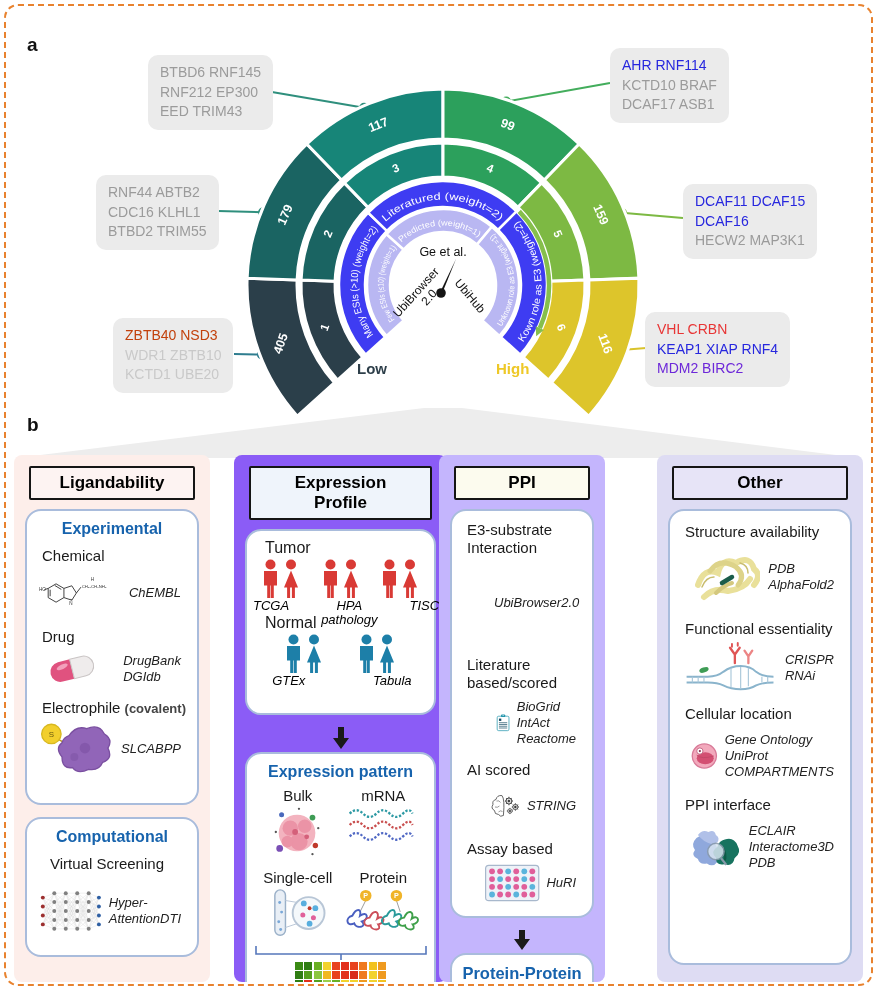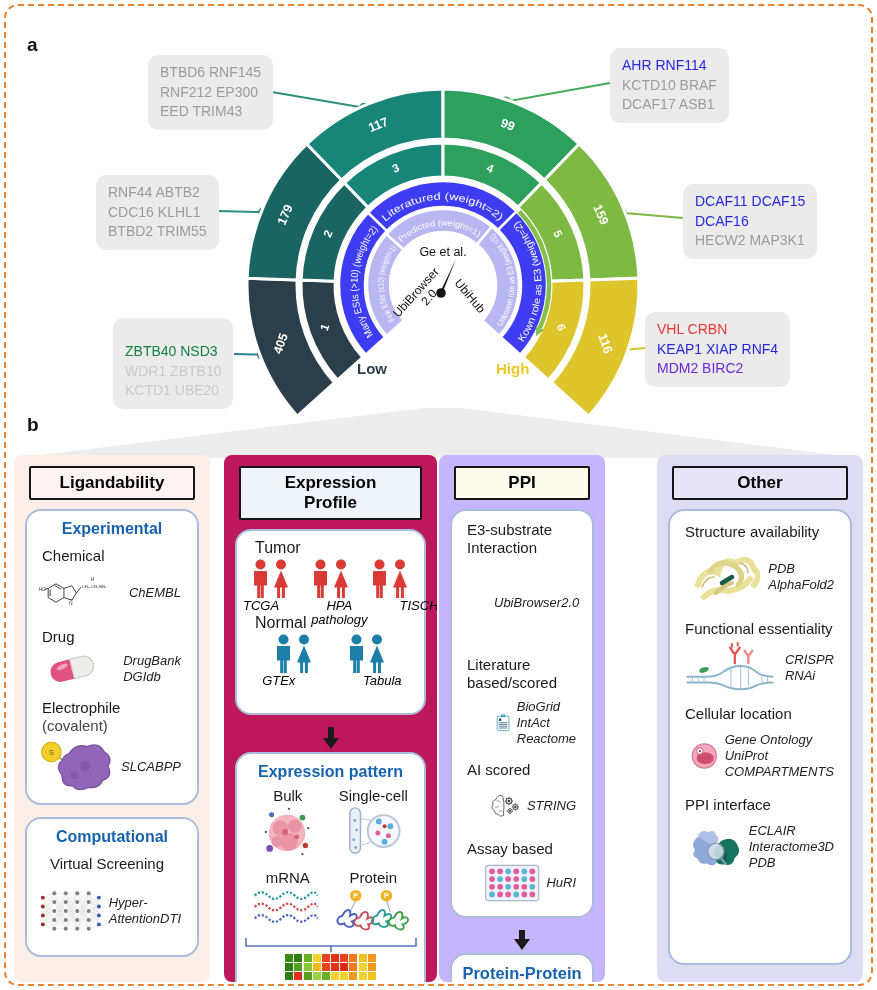--- a/index.html
+++ b/index.html
@@ -18,34 +18,34 @@
   #co-0{left:148px;top:55px;}
   #co-1{left:96px;top:175px;}
   #co-2{left:113px;top:318px;}
   #co-3{left:610px;top:48px;}
   #co-4{left:683px;top:184px;}
   #co-5{left:645px;top:312px;}
 
   
   .bcol{position:absolute;top:455px;height:527px;border-radius:8px;overflow:hidden;z-index:2;}
   #bcol-0{left:14px;width:196px;background:#fdeeea;}
-  #bcol-1{left:224px;width:213px;background:#be185d;}
+  #bcol-1{left:234px;width:213px;background:#8b5cf6;}
   #bcol-2{left:439px;width:166px;background:#c4b5fd;}
   #bcol-3{left:657px;width:206px;background:#dedcf3;}
   .bheader{margin:11px 15px 9px;border:2px solid #151515;text-align:center;font-weight:bold;
            font-size:17px;padding:5px 17px;color:#000;border-radius:2px;}
   #bcol-0 .bheader{background:#fdf3f2;}
   #bcol-1 .bheader{background:#eff4fb;}
   #bcol-2 .bheader{background:#fcfbee;}
   #bcol-3 .bheader{background:#e7e4f7;}
   .card{background:#fff;border:2px solid #a9bcdc;border-radius:16px;margin:0 11px 12px;}
   .card-title{color:#1763ad;font-weight:bold;font-size:16px;text-align:center;
               margin:9px 6px 2px;white-space:pre-line;line-height:1.15;}
   .item-label{font-size:15px;color:#1a1a1a;margin:9px 10px 2px 15px;line-height:1.2;}
-  .item-label .suffix{font-size:15px;color:#444;}
+  .item-label .suffix{font-size:13px;color:#444;font-weight:bold;}
   .item-row{display:flex;align-items:center;gap:6px;padding:0 10px 0 12px;}
   .src{font-style:italic;font-size:13px;color:#222;white-space:pre-line;line-height:1.25;}
   .item-row .src{margin-left:auto;margin-right:6px;}
   .down-arrow{display:block;margin:0 auto 2px;}
   
   .grp-label{font-size:16px;color:#1a1a1a;margin:8px 0 0 18px;}
   .couples{display:flex;justify-content:space-between;padding:2px 12px 0;}
   .couples.normal{justify-content:space-around;padding:2px 20px 0;}
   .set-labels{display:flex;padding:0 6px;font-style:italic;font-size:13px;
               text-align:center;line-height:1.1;white-space:pre-line;gap:32px;}
@@ -140,21 +140,21 @@
   <div style="color: rgb(155, 155, 155);">BTBD6 RNF145</div>
   <div style="color: rgb(155, 155, 155);">RNF212 EP300</div>
   <div style="color: rgb(155, 155, 155);">EED TRIM43</div>
 </div>
 <div class="callout" id="co-1">
   <div style="color: rgb(155, 155, 155);">RNF44 ABTB2</div>
   <div style="color: rgb(155, 155, 155);">CDC16 KLHL1</div>
   <div style="color: rgb(155, 155, 155);">BTBD2 TRIM55</div>
 </div>
 <div class="callout" id="co-2">
-  <div style="color: #15803d; margin-top: 16px;">ZBTB40 NSD3</div>
+  <div style="color: #c2410c;">ZBTB40 NSD3</div>
   <div style="color: rgb(201, 201, 201);">WDR1 ZBTB10</div>
   <div style="color: rgb(201, 201, 201);">KCTD1 UBE20</div>
 </div>
 <div class="callout" id="co-3">
   <div style="color: rgb(39, 39, 222);">AHR  RNF114</div>
   <div style="color: rgb(155, 155, 155);">KCTD10 BRAF</div>
   <div style="color: rgb(155, 155, 155);">DCAF17 ASB1</div>
 </div>
 <div class="callout" id="co-4">
   <div style="color: rgb(39, 39, 222);">DCAF11  DCAF15</div>
@@ -441,46 +441,46 @@
           <circle cx="44" cy="13" r="3" fill="#3e9c55"></circle>
           <circle cx="47" cy="42" r="2.8" fill="#c0392b"></circle>
           <circle cx="12" cy="10" r="2.6" fill="#4a69bd"></circle>
           <circle cx="50" cy="24" r="1.2" fill="#555"></circle>
             <circle cx="6" cy="28" r="1.2" fill="#555"></circle>
           <circle cx="30" cy="4" r="1.2" fill="#555"></circle>
             <circle cx="44" cy="51" r="1.2" fill="#555"></circle>
         </svg>
       </div>
       <div class="pair-cell">
+        <div class="plabel">mRNA</div>
+        <svg width="74" height="40" viewBox="0 0 76 42">
+          <g fill="none" stroke-width="2.4" stroke-dasharray="2.4 1.8">
+            <path d="M3,9 q7,-7 14,0 t14,0 t14,0 t14,0 t10,0" stroke="#2e9aa4"></path>
+            <path d="M3,21 q7,-7 14,0 t14,0 t14,0 t14,0 t10,0" stroke="#c94f4f"></path>
+            <path d="M3,33 q7,-7 14,0 t14,0 t14,0 t14,0 t10,0" stroke="#5068c4"></path>
+          </g>
+        </svg>
+      </div>
+      <div class="pair-cell">
         <div class="plabel">Single-cell</div>
         <svg width="62" height="54" viewBox="0 0 64 56">
           <rect x="8" y="3" width="11" height="47" rx="5.5" fill="#e9eff6" stroke="#9ab0c8" stroke-width="1.5"></rect>
           <circle cx="13" cy="16" r="1.5" fill="#7aa8d8"></circle>
             <circle cx="15" cy="26" r="1.5" fill="#7aa8d8"></circle>
           <circle cx="12" cy="36" r="1.5" fill="#7aa8d8"></circle>
             <circle cx="14" cy="44" r="1.5" fill="#7aa8d8"></circle>
           <circle cx="43" cy="27" r="16.5" fill="#f4f8fb" stroke="#b8c6d6" stroke-width="2"></circle>
           <line x1="19" y1="14" x2="31" y2="16" stroke="#b8c6d6" stroke-width="1"></line>
           <line x1="19" y1="42" x2="31" y2="38" stroke="#b8c6d6" stroke-width="1"></line>
           <circle cx="38" cy="17" r="3" fill="#58aede"></circle>
             <circle cx="50" cy="22" r="3" fill="#58aede"></circle>
           <circle cx="44" cy="38" r="3" fill="#58aede"></circle>
             <circle cx="37" cy="29" r="2.6" fill="#e0609a"></circle>
           <circle cx="48" cy="32" r="2.6" fill="#e0609a"></circle>
             <circle cx="44" cy="22" r="2" fill="#c0392b"></circle>
-        </svg>
-      </div>
-      <div class="pair-cell">
-        <div class="plabel">mRNA</div>
-        <svg width="74" height="40" viewBox="0 0 76 42">
-          <g fill="none" stroke-width="2.4" stroke-dasharray="2.4 1.8">
-            <path d="M3,9 q7,-7 14,0 t14,0 t14,0 t14,0 t10,0" stroke="#2e9aa4"></path>
-            <path d="M3,21 q7,-7 14,0 t14,0 t14,0 t14,0 t10,0" stroke="#c94f4f"></path>
-            <path d="M3,33 q7,-7 14,0 t14,0 t14,0 t14,0 t10,0" stroke="#5068c4"></path>
-          </g>
         </svg>
       </div>
       <div class="pair-cell">
         <div class="plabel">Protein</div>
         <svg width="78" height="46" viewBox="0 0 80 48">
           <line x1="22" y1="14" x2="16" y2="26" stroke="#999" stroke-width="1"></line>
           <line x1="54" y1="14" x2="58" y2="26" stroke="#999" stroke-width="1"></line>
           <g fill="none" stroke-width="2">
             <path d="M8,30 c4,-8 10,-8 8,0 c8,-6 10,4 2,6 c6,6 -6,8 -8,2 c-8,4 -10,-6 -2,-8 z" stroke="#4a5fc0"></path>
             <path d="M26,32 c4,-9 11,-7 8,1 c8,-5 9,5 1,6 c5,7 -7,7 -8,1 c-8,3 -9,-7 -1,-8 z" stroke="#cc4f5a"></path>

